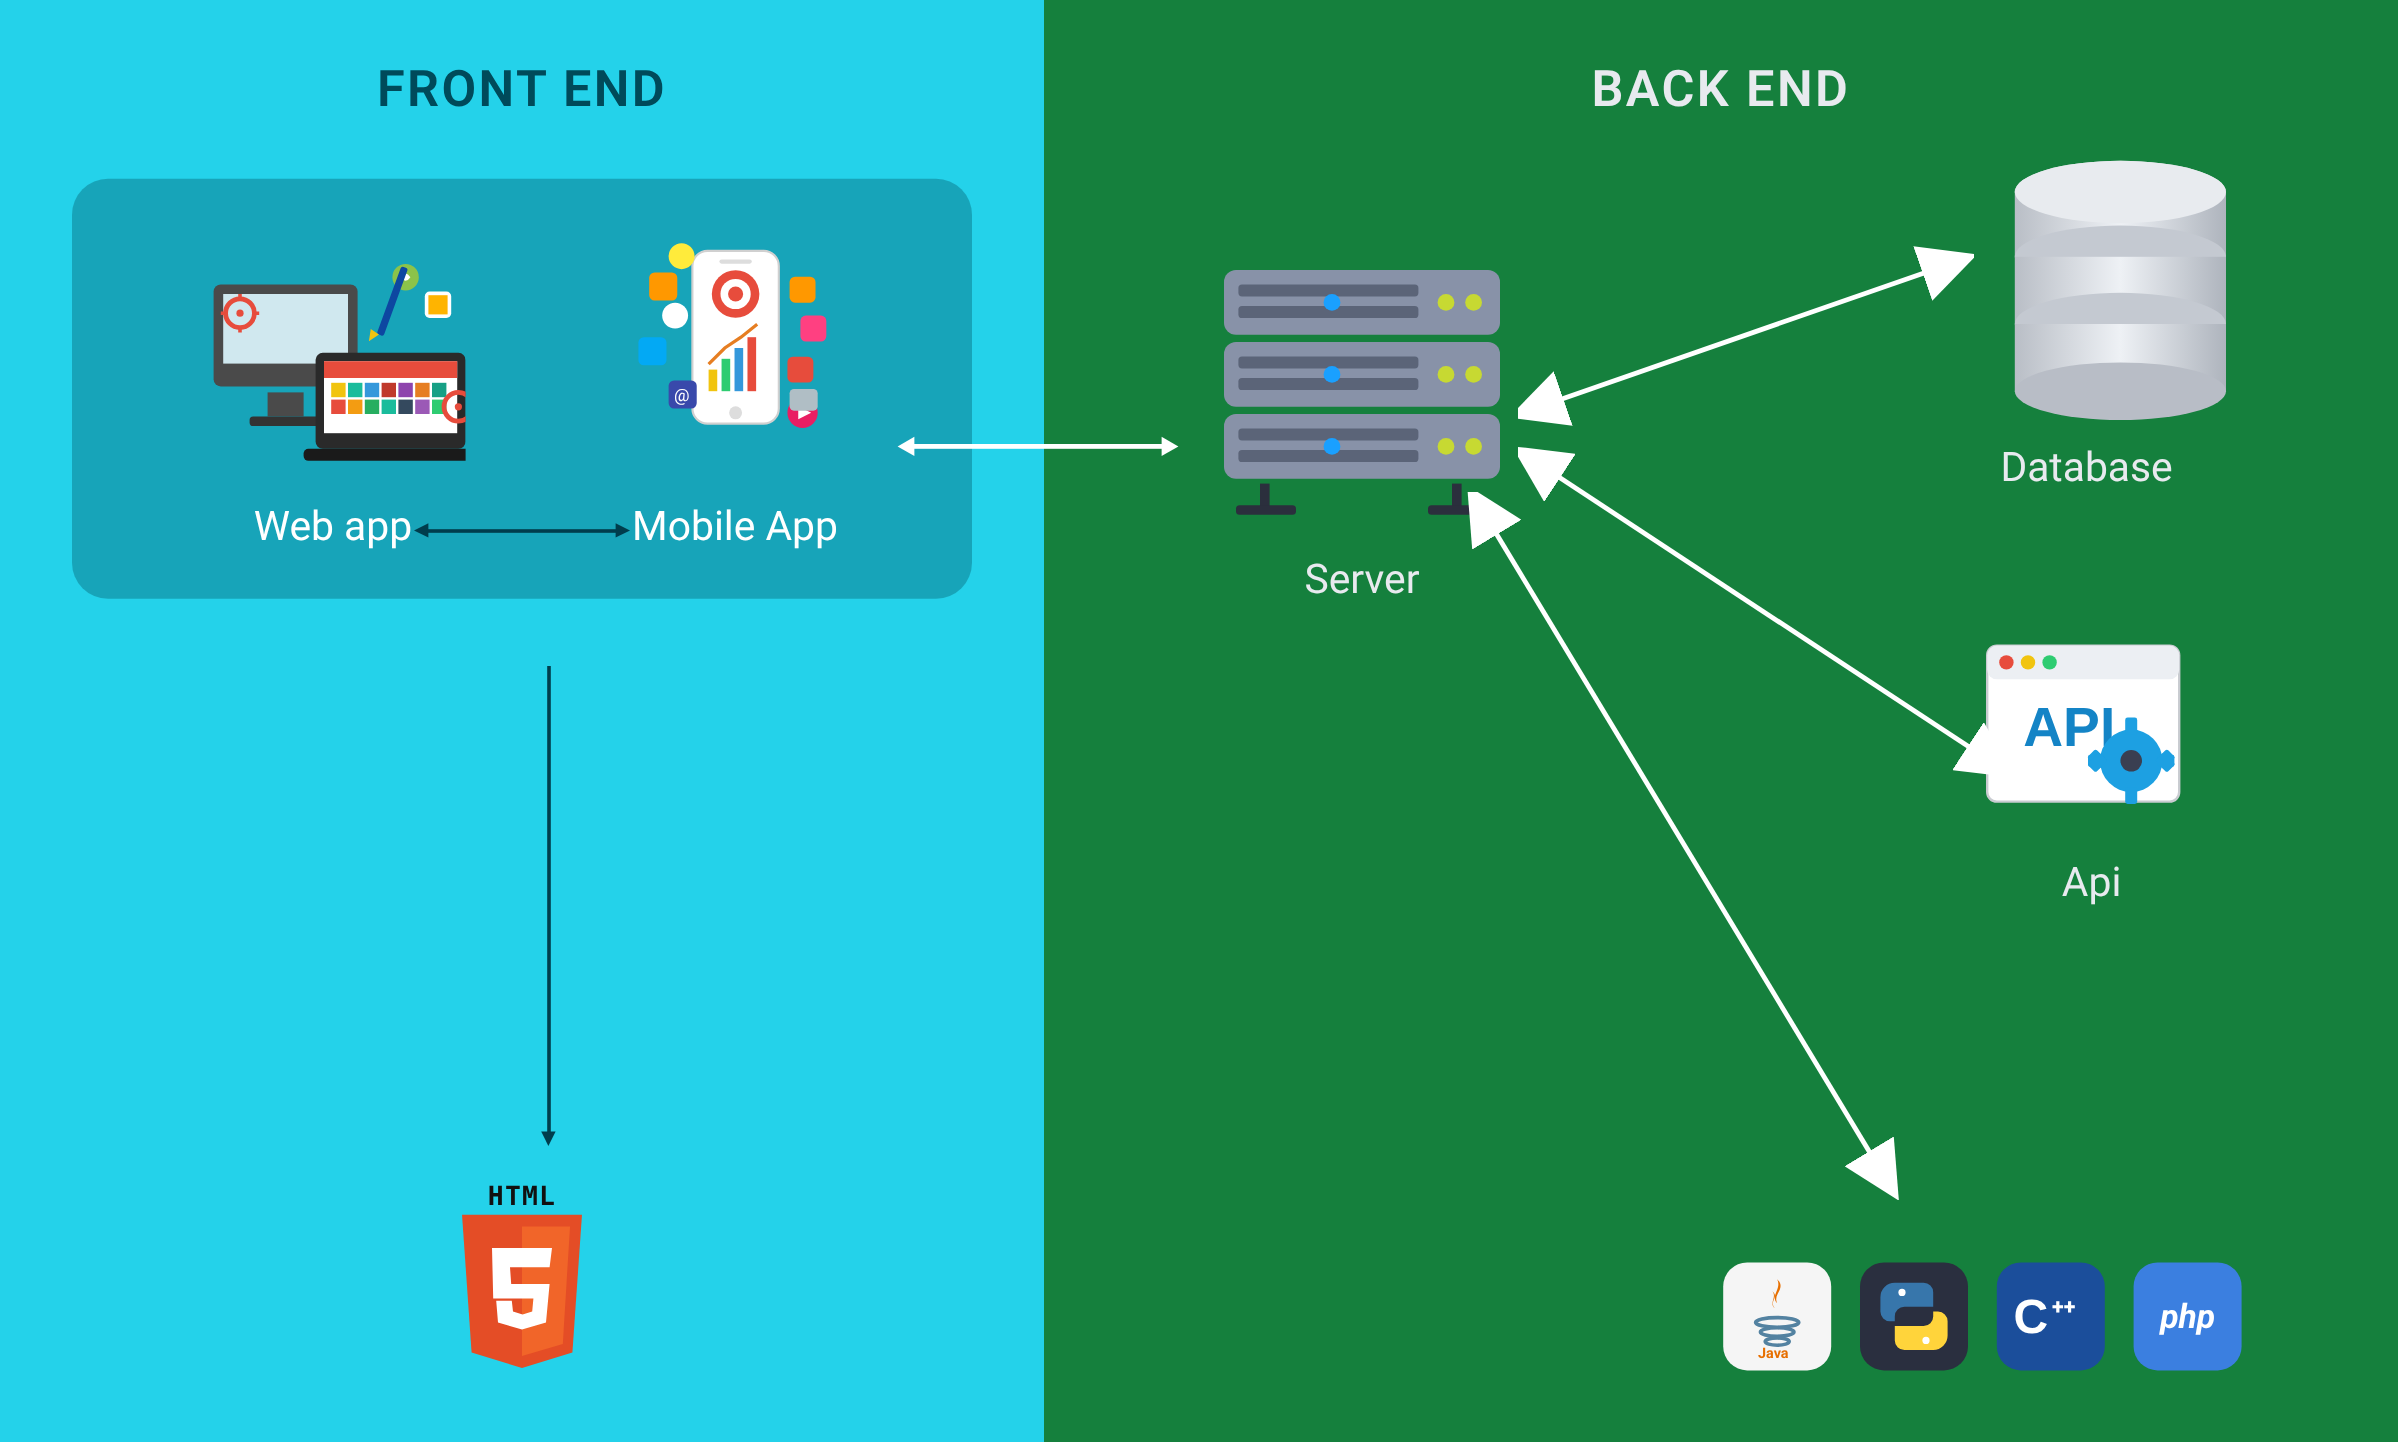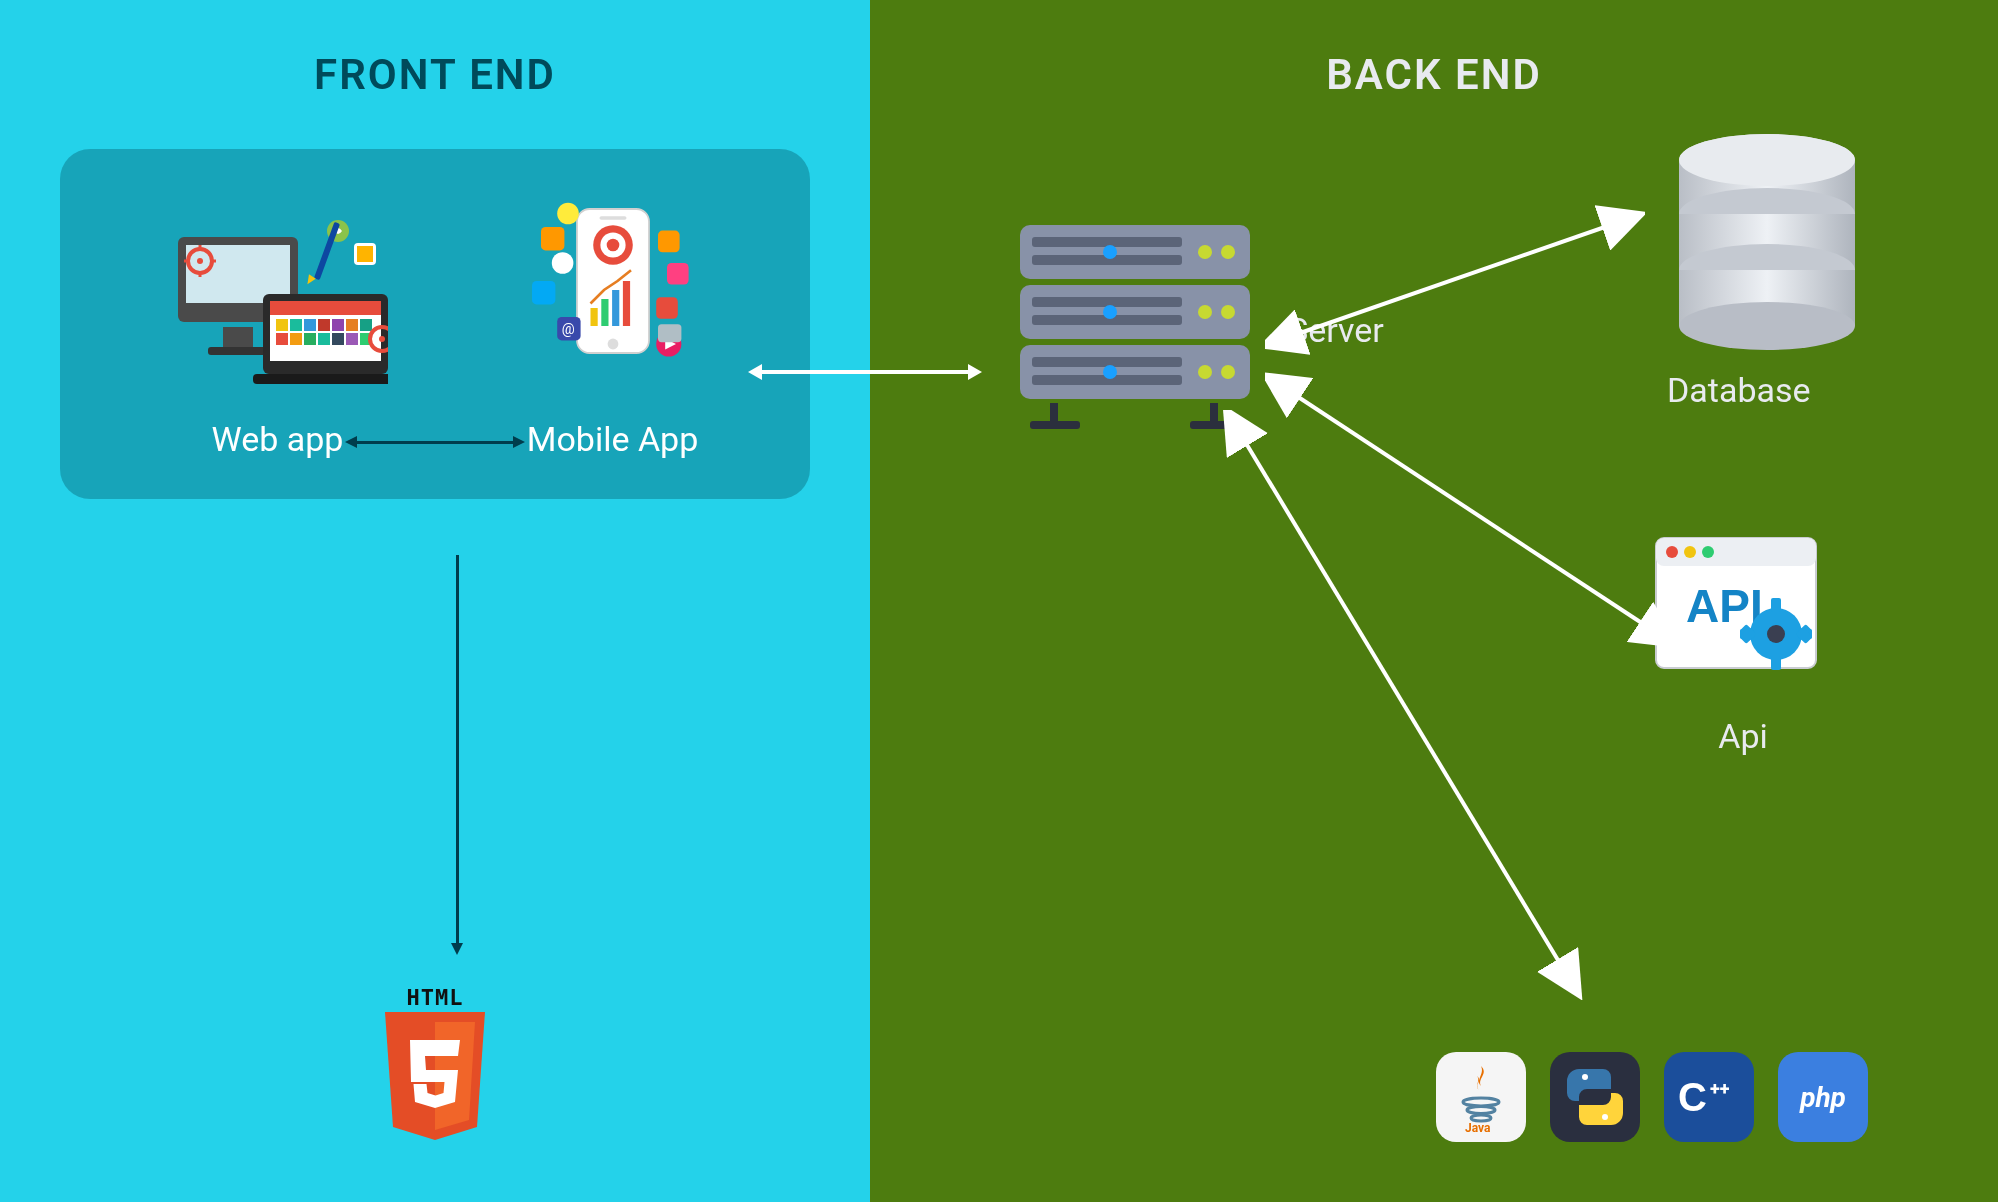--- a/index.html
+++ b/index.html
@@ -13,21 +13,21 @@
     .left-panel {
       width: 870px;
       height: 100%;
       background: #24d2ea;
       position: relative;
       padding: 40px;
     }
     .right-panel {
       flex: 1;
       height: 100%;
-      background: #4d7c0f;
+      background: #15803d;
       position: relative;
       padding: 40px;
     }
     .panel-title {
       text-align: center;
       font-size: 42px;
       font-weight: 600;
       letter-spacing: 2px;
       margin-top: 10px;
       margin-bottom: 50px;
@@ -79,21 +79,21 @@
       bottom: 60px; left: 50%; transform: translateX(-50%);
       display: flex; gap: 40px;
     }
     .fe-tech-row > div { display:flex; flex-direction:column; align-items:center; gap:2px; }
     .tech-label { font-family: monospace; font-size: 22px; font-weight: 900; color: #111; letter-spacing: 1px; }
 
     
     .shield { position: relative; width: 110px; height: 130px; }
 
     
-    .server-block { position: absolute; top: 225px; left: 140px; display:flex; flex-direction:row; align-items:center; gap:28px; }
+    .server-block { position: absolute; top: 225px; left: 140px; display:flex; flex-direction:column; align-items:center; gap:28px; }
     .server-label, .db-label, .api-label { color:#e8eaef; font-size: 34px; }
     .db-block { position:absolute; top: 130px; right: 131px; display:flex; flex-direction:column; align-items:flex-start; gap:20px; }
     .api-block { position:absolute; top: 530px; right: 160px; display:flex; flex-direction:column; align-items:center; gap:16px; }
 
     .backend-langs {
       position:absolute; bottom: 60px; right: 130px;
       display:flex; gap: 24px;
     }
     .lang-tile {
       width: 90px; height: 90px; border-radius: 20px;

